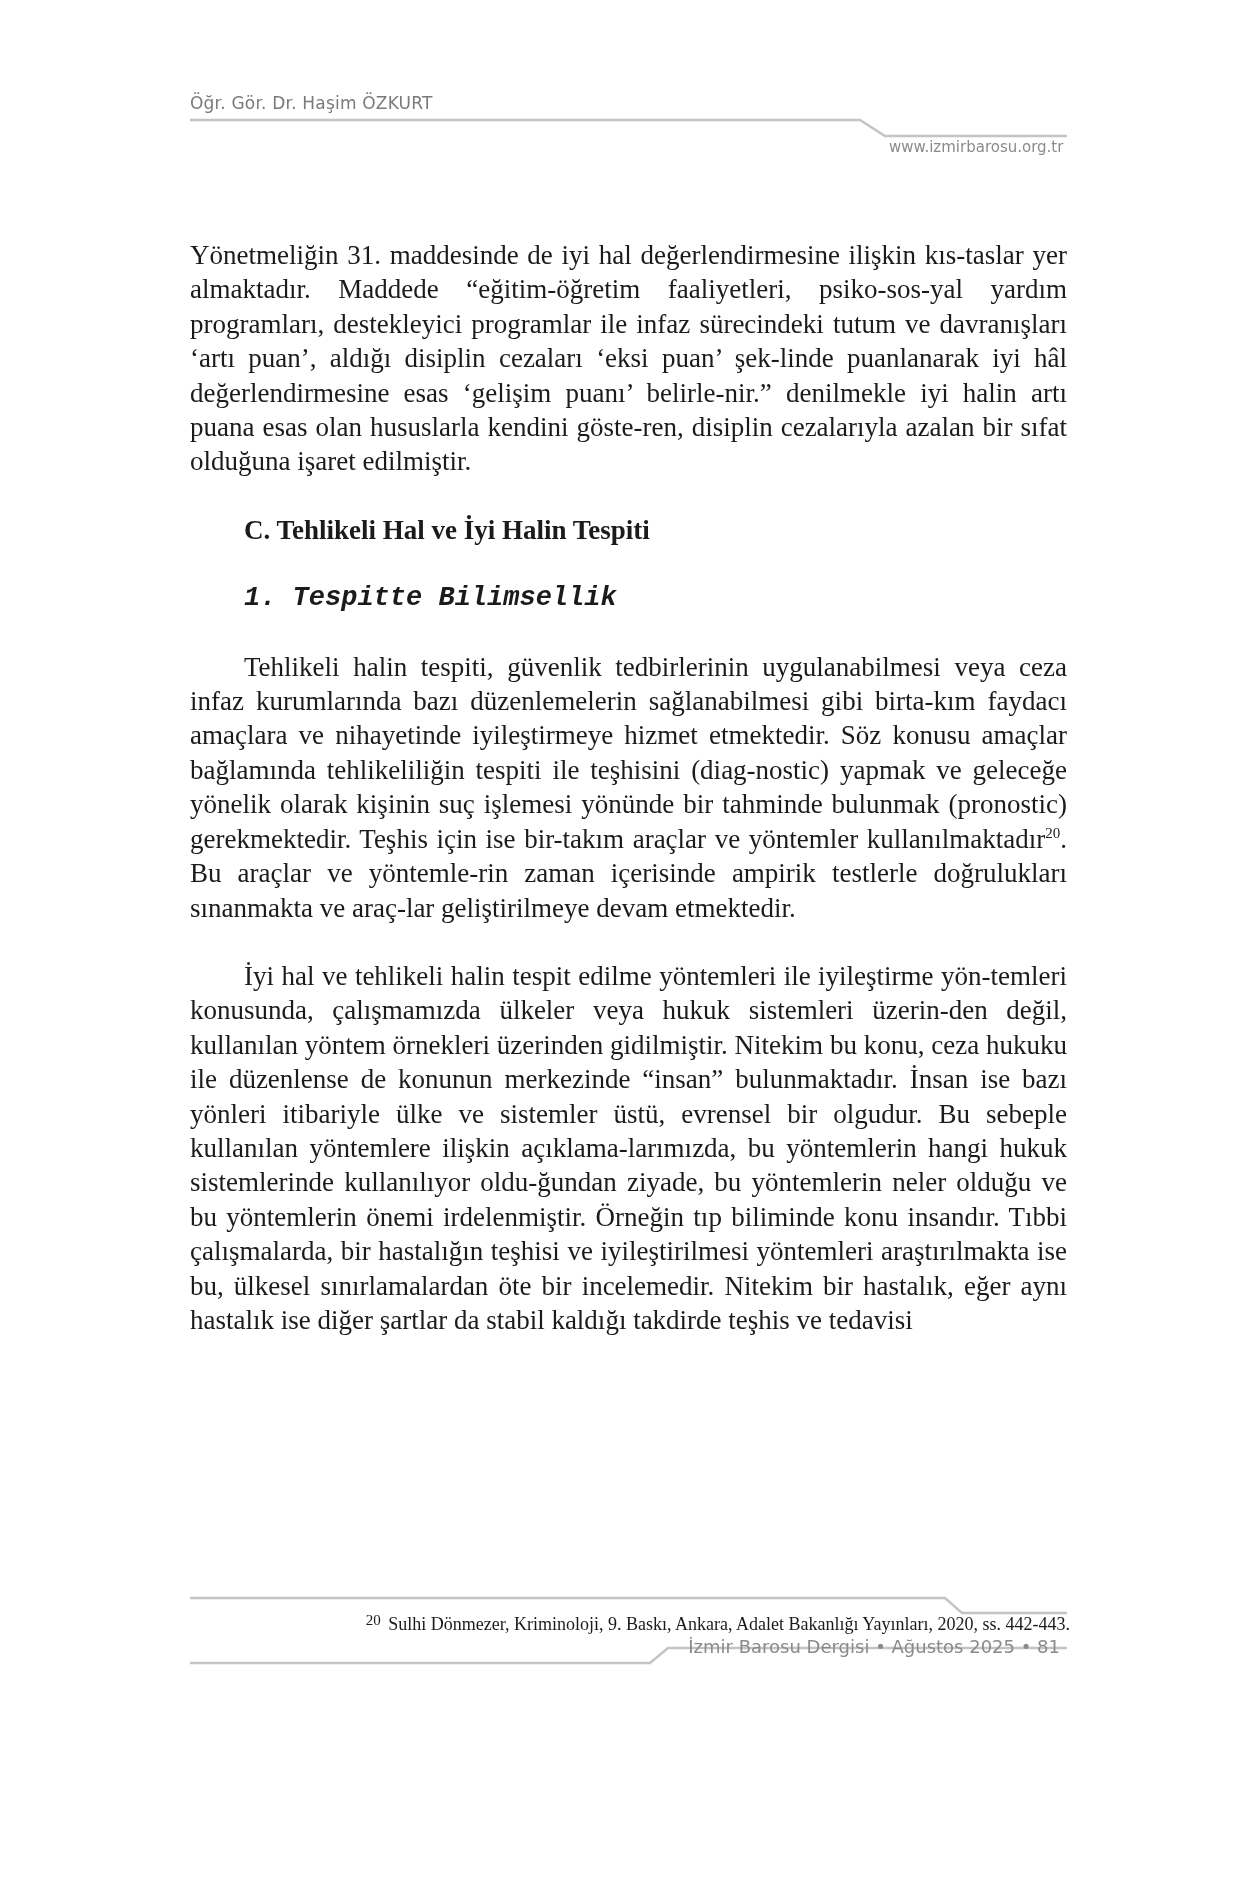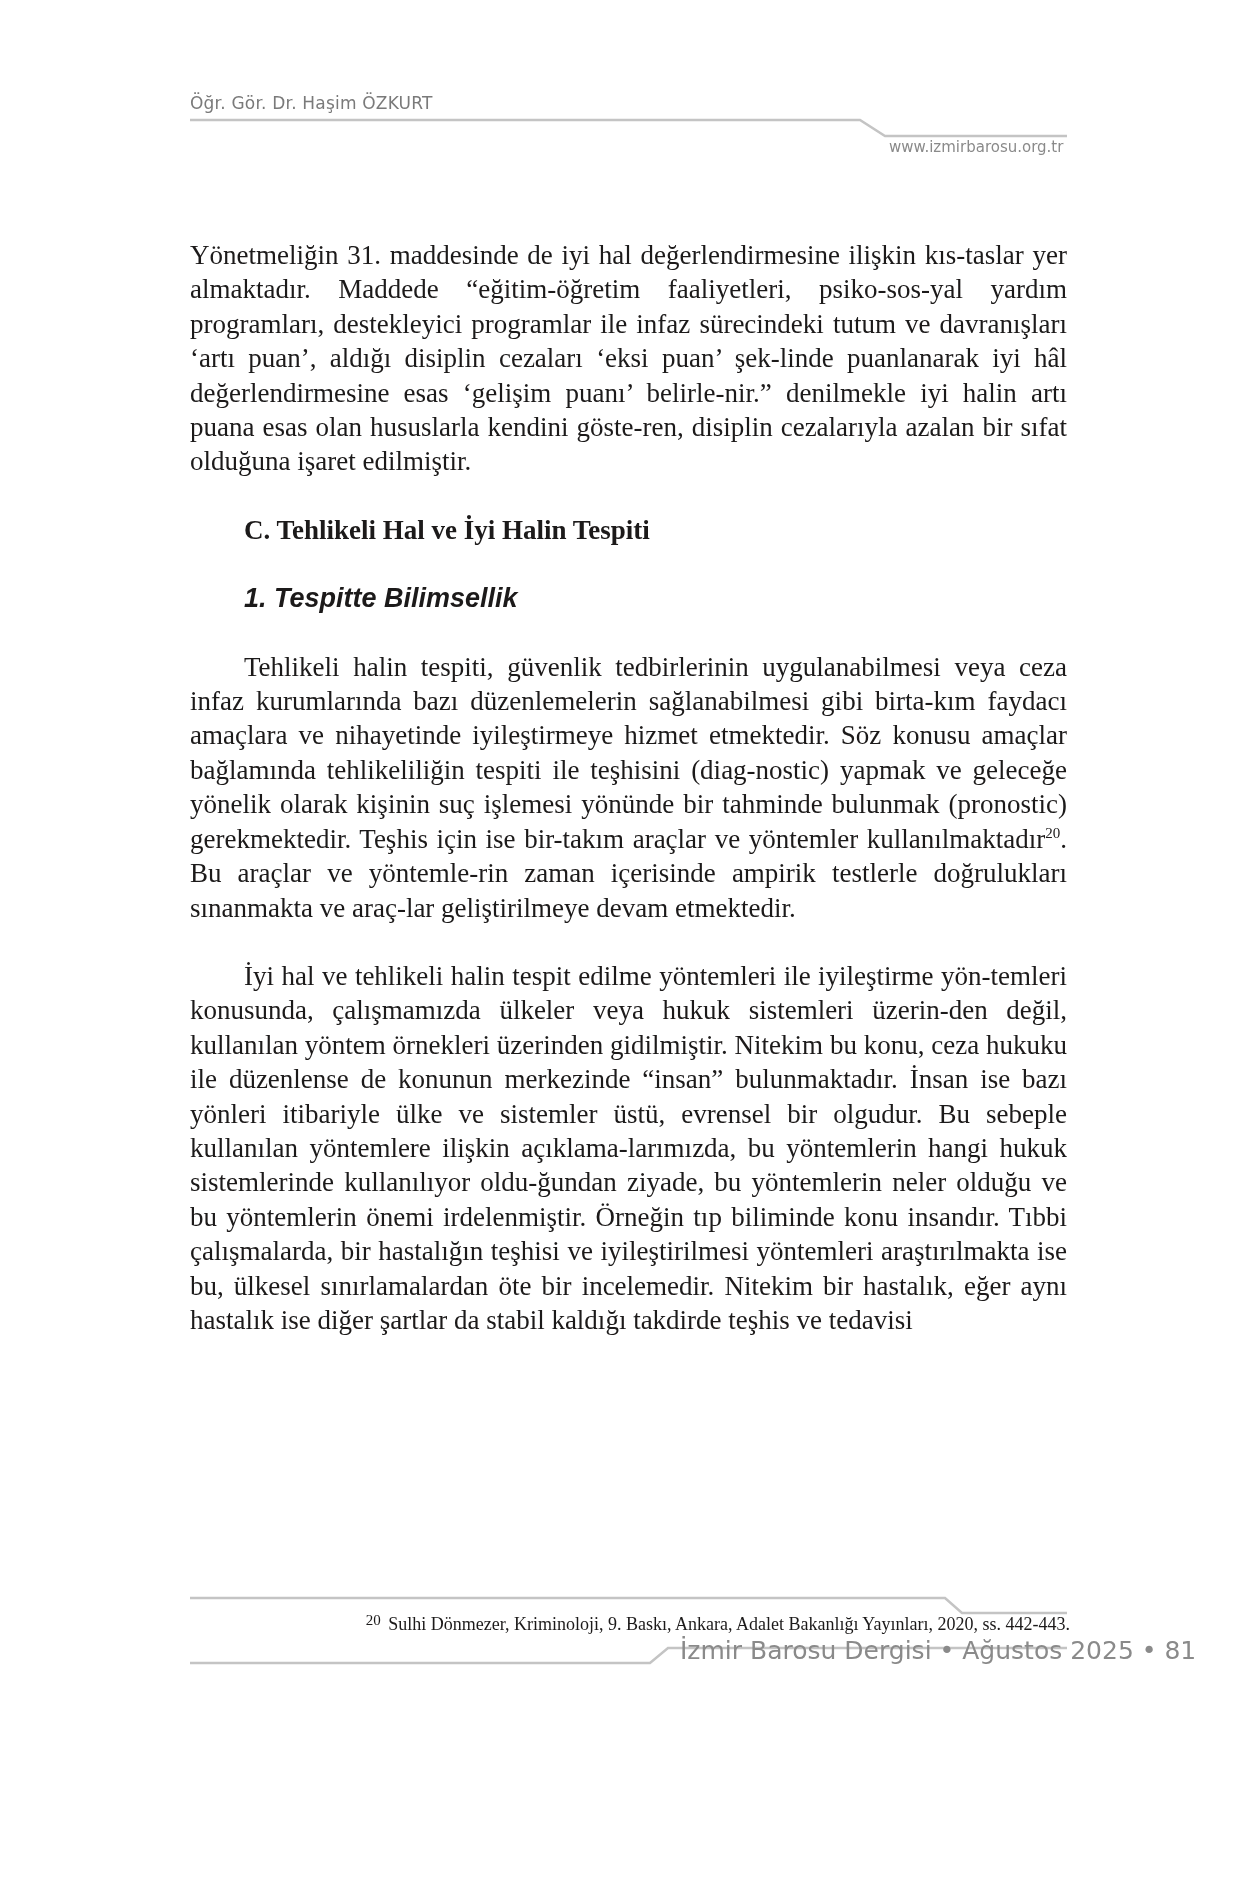--- a/index.html
+++ b/index.html
@@ -27,34 +27,34 @@
     line-height: 34.4px; text-align: justify;
   }
   .body p { margin: 0; }
   .body p.indent { text-indent: 54px; }
   .gap { height: 34px; }
   .heading-c {
     font-family: "Liberation Serif", serif; font-weight: bold; font-size: 27px;
     padding-left: 54px; margin: 0;
   }
   .heading-1 {
-    font-family: Liberation Sans, sans-serif; font-weight: bold; font-style: italic;
+    font-family: Liberation Mono, monospace; font-weight: bold; font-style: italic;
     font-size: 27px; padding-left: 54px; margin: 0;
   }
   sup { font-size: 15px; line-height: 0; vertical-align: super; }
   .footnote {
     position: absolute; left: 190px; top: 1612px; width: 880px;
     font-family: "Liberation Serif", serif; font-size: 18px; color: #1c1a1a;
     white-space: nowrap;
     text-align: right;
   }
   .footnote .fn-num { font-size: 15px; vertical-align: 5px; margin-right: 3px; }
   .footer {
     position: absolute; left: 680px; top: 1636px; width: 380px; text-align: right;
-    font-family: "DejaVu Sans", sans-serif; font-size: 25px; color: #8a8a8a;
+    font-family: "DejaVu Sans", sans-serif; font-size: 18px; color: #8a8a8a;
     white-space: nowrap;
   }
 </style>
 </head>
 <body>
 
 <div class="page">
 
   <div class="header-author">Öğr. Gör. Dr. Haşim ÖZKURT</div>
   <div class="header-url">www.izmirbarosu.org.tr</div>

